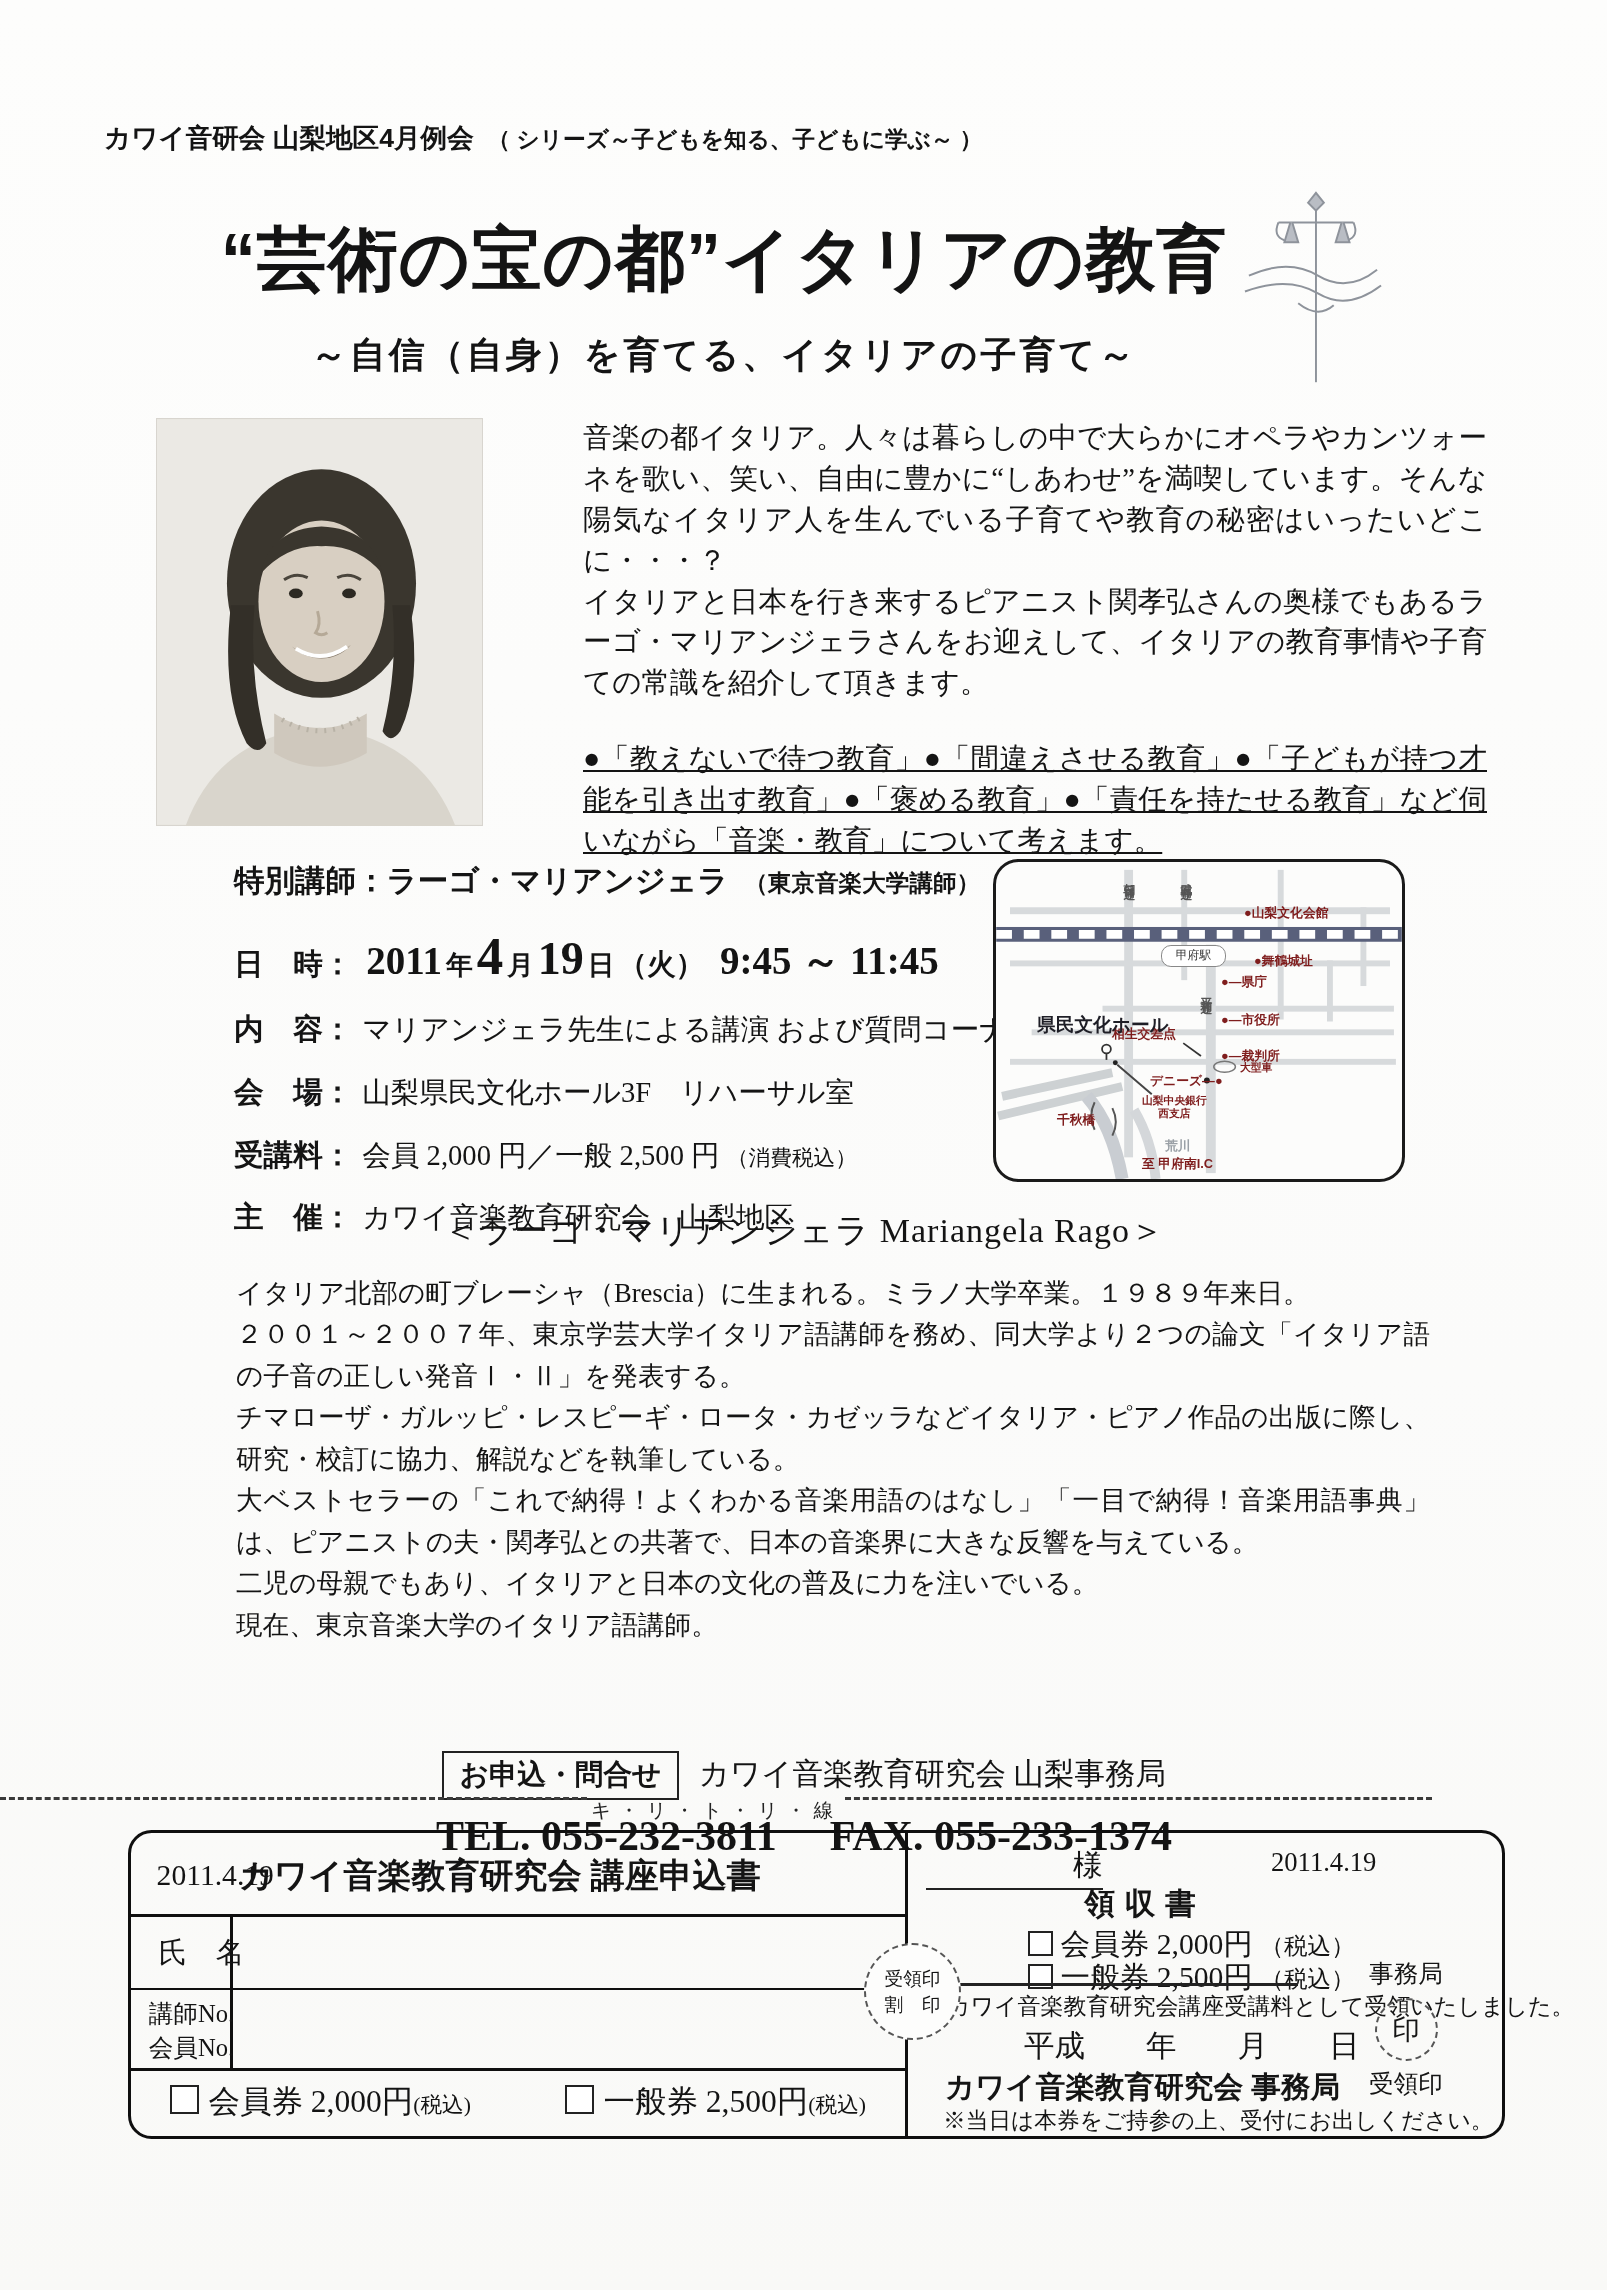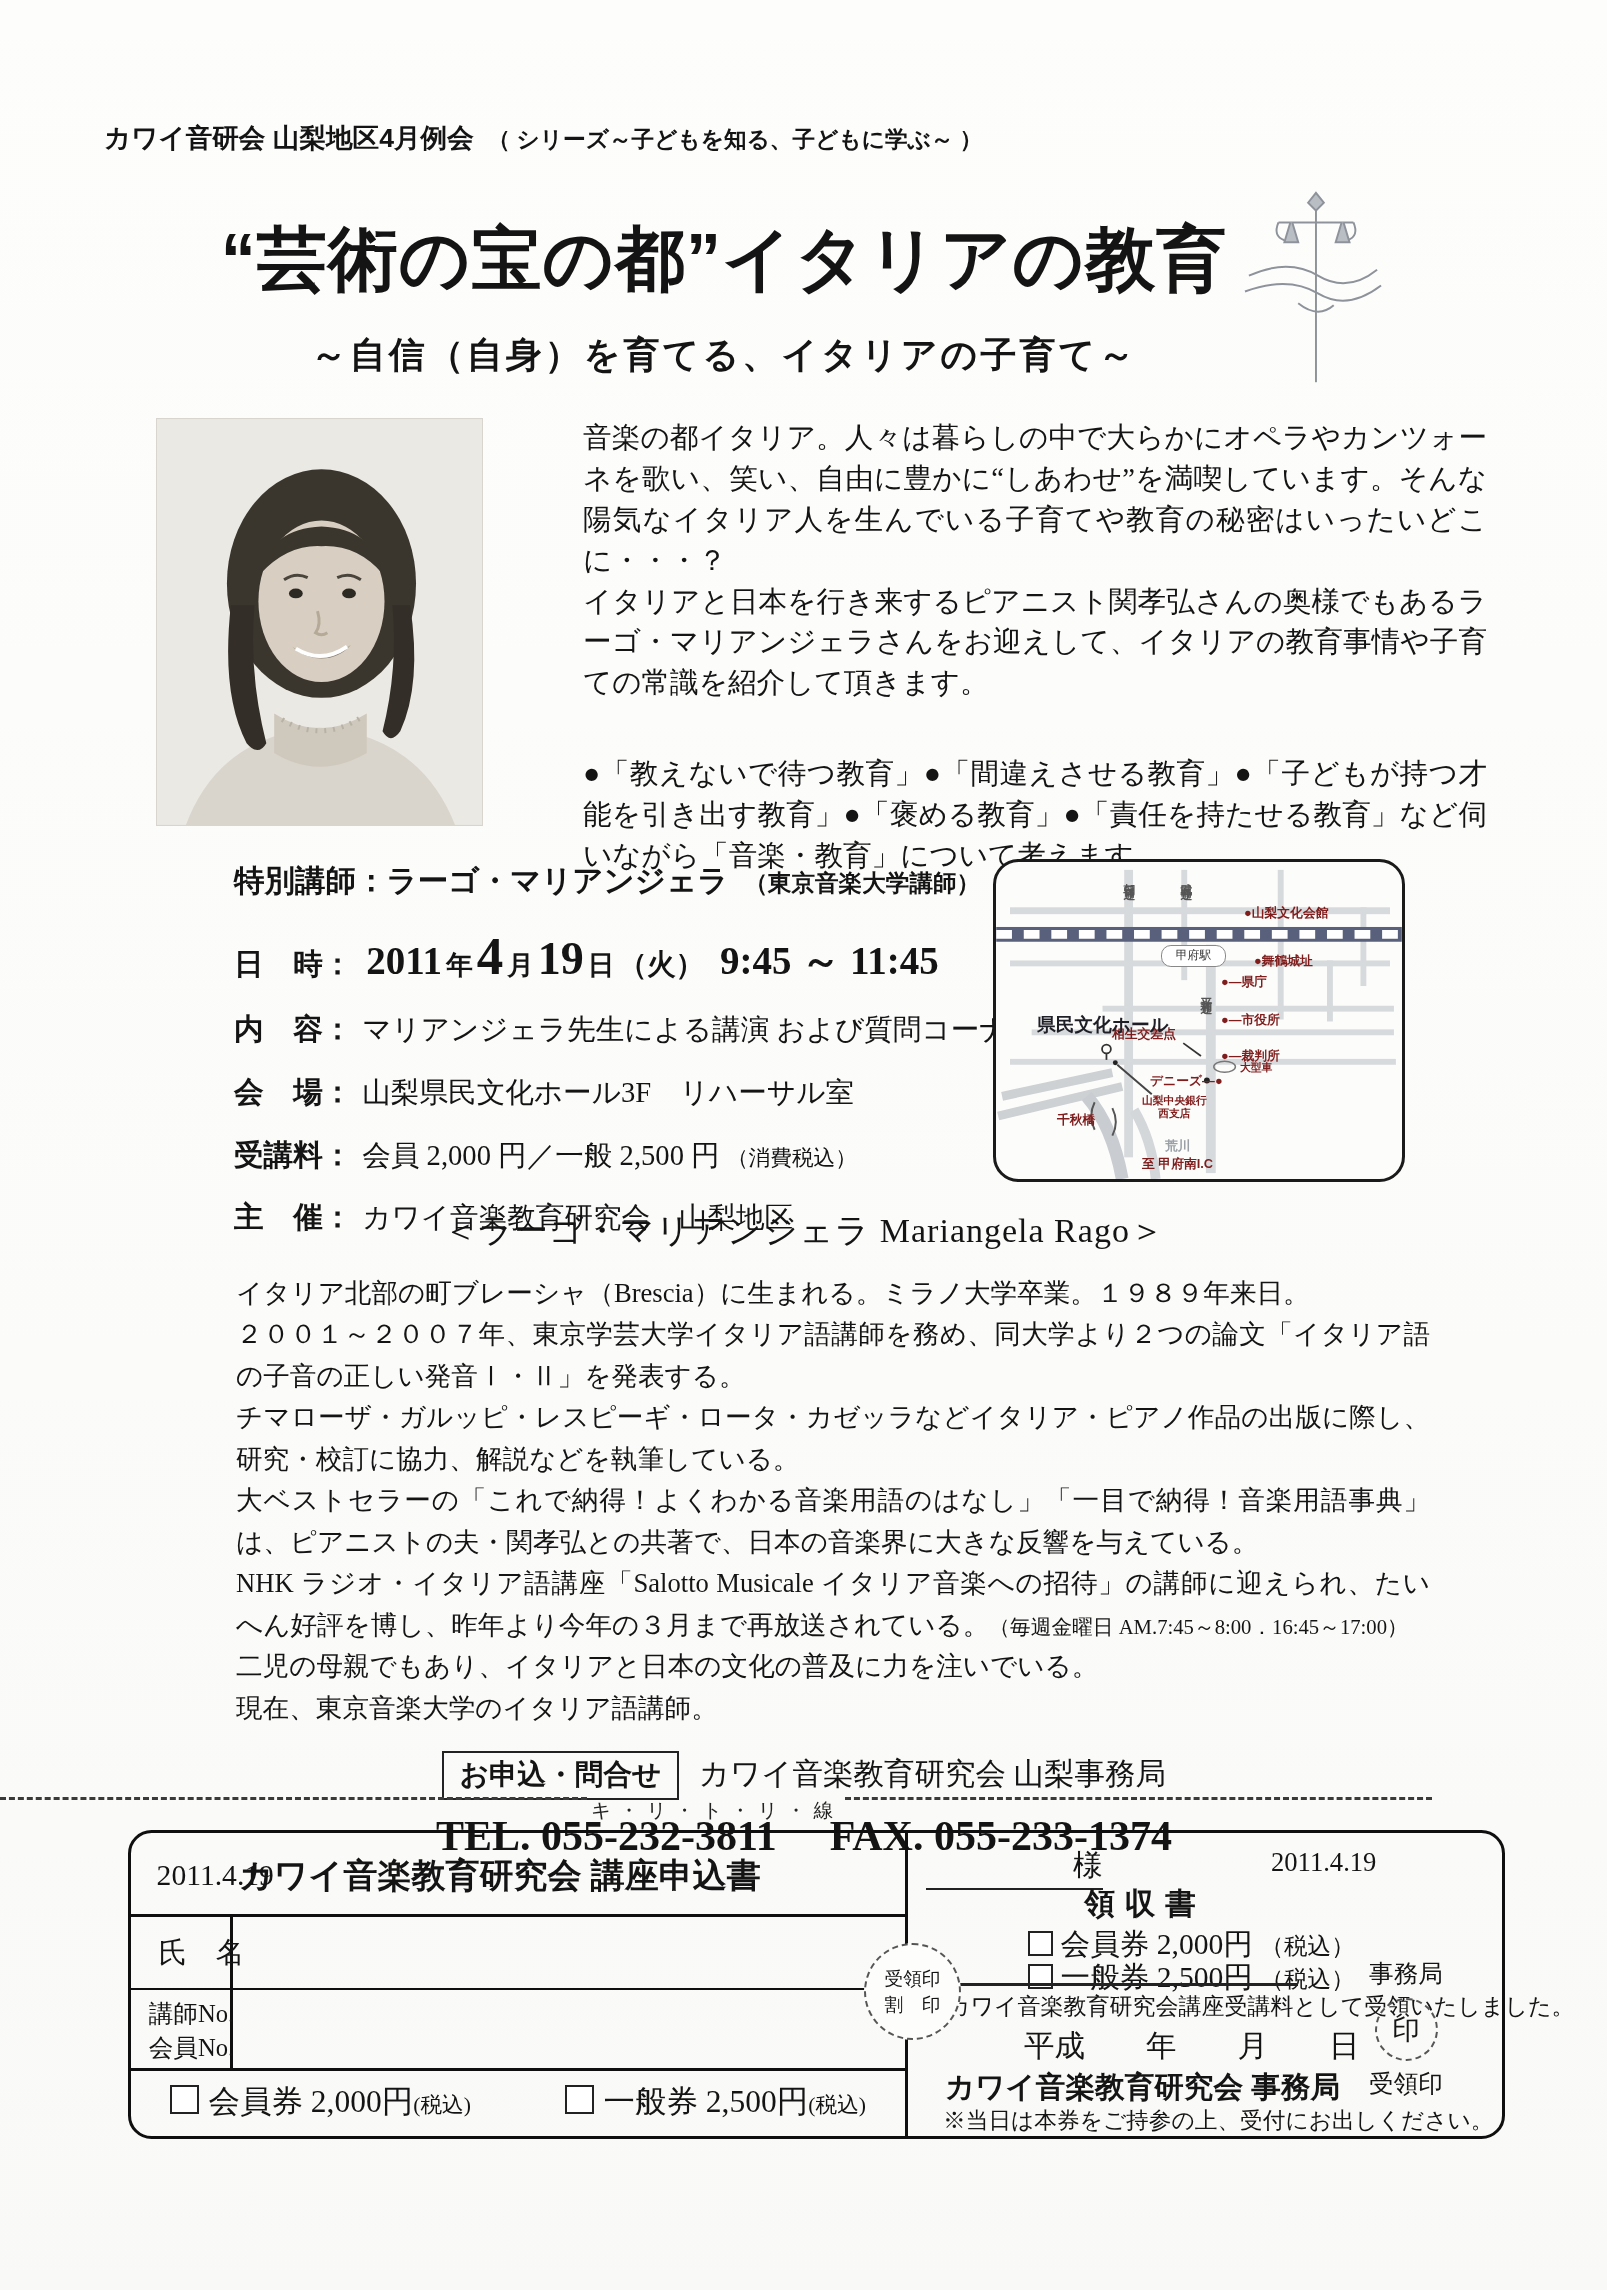--- a/index.html
+++ b/index.html
@@ -14,21 +14,21 @@
   
   #eyebrow{left:104px; top:120px; font-weight:bold; font-size:26.6px; white-space:nowrap;}
   #eyebrow .series{font-size:22.7px; margin-left:13.8px; font-weight:bold;}
   #title{left:138px; top:213px; width:1172px; text-align:center; font-weight:900; font-size:70px; letter-spacing:1px; white-space:nowrap;}
   #subtitle{left:138px; top:331px; width:1172px; text-align:center; font-size:36px; font-weight:bold; letter-spacing:3px; white-space:nowrap;}
   #lamp{left:1239px; top:185px;}
 
   
   #photo{left:156px; top:418px; width:327px; height:408px;}
   #intro{left:583px; top:418px; width:904px; font-size:28.6px; line-height:1.43; text-align:justify;}
-  #intro .p3{margin-top:50px;}
+  #intro .p3{margin-top:35px;text-decoration:underline;}
 
   
   #details{left:234px; top:861px; width:768px;}
   .lect-line{font-weight:bold; font-size:30.5px; white-space:nowrap;}
   .lect-note{font-size:23.6px; font-weight:bold; margin-left:15.8px;}
   .date-line{margin-top:23.6px; white-space:nowrap;}
   .dlabel{font-weight:bold; font-size:29.6px; font-family:"Liberation Sans",sans-serif; margin-right:9.9px;}
   .yr{font-size:39px; font-weight:bold;}
   .unit{font-size:26.6px; font-weight:bold;}
   .mo{font-size:53px; font-weight:bold;}
@@ -232,23 +232,20 @@
     <div class="map-label map-gray" style="left:169px; top:276px;">荒川</div>
     <div class="map-label" style="left:146px; top:294px;">至 甲府南I.C</div>
   </div>
 
   <div id="profile-heading" class="abs">＜ラーゴ・マリアンジェラ Mariangela Rago＞</div>
   <div id="profile" class="abs">
     <div>イタリア北部の町ブレーシャ（Brescia）に生まれる。ミラノ大学卒業。１９８９年来日。</div>
     <div>２００１～２００７年、東京学芸大学イタリア語講師を務め、同大学より２つの論文「イタリア語の子音の正しい発音Ⅰ・Ⅱ」を発表する。</div>
     <div>チマローザ・ガルッピ・レスピーギ・ロータ・カゼッラなどイタリア・ピアノ作品の出版に際し、研究・校訂に協力、解説などを執筆している。</div>
     <div>大ベストセラーの「これで納得！よくわかる音楽用語のはなし」「一目で納得！音楽用語事典」は、ピアニストの夫・関孝弘との共著で、日本の音楽界に大きな反響を与えている。</div>
-    <div>
-      <span>NHK ラジオ・イタリア語講座「Salotto Musicale イタリア音楽への招待」の講師に迎えられ、たいへん好評を博し、昨年より今年の３月まで再放送されている。</span><span class="small-note">（毎週金曜日 AM.7:45～8:00．16:45～17:00）</span>
-    </div>
     <div>二児の母親でもあり、イタリアと日本の文化の普及に力を注いでいる。</div>
     <div>現在、東京音楽大学のイタリア語講師。</div>
   </div>
 
   <div id="contact" class="abs">
     <div>
       <span class="box-label">お申込・問合せ</span><span class="contact-office">カワイ音楽教育研究会 山梨事務局</span>
     </div>
     <div class="contact-line2">
       <span class="tel">TEL. 055-232-3811</span><span class="fax">FAX. 055-233-1374</span>

